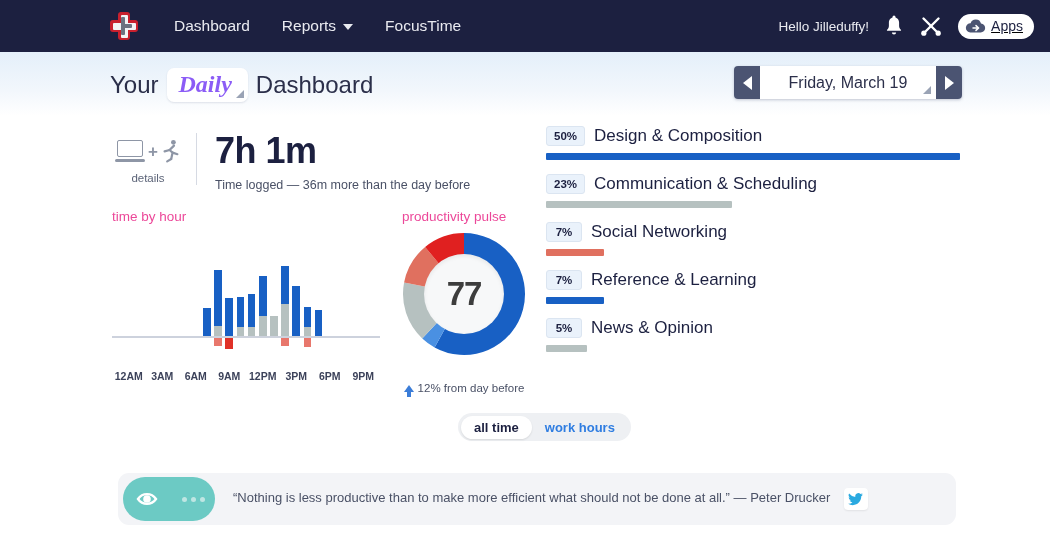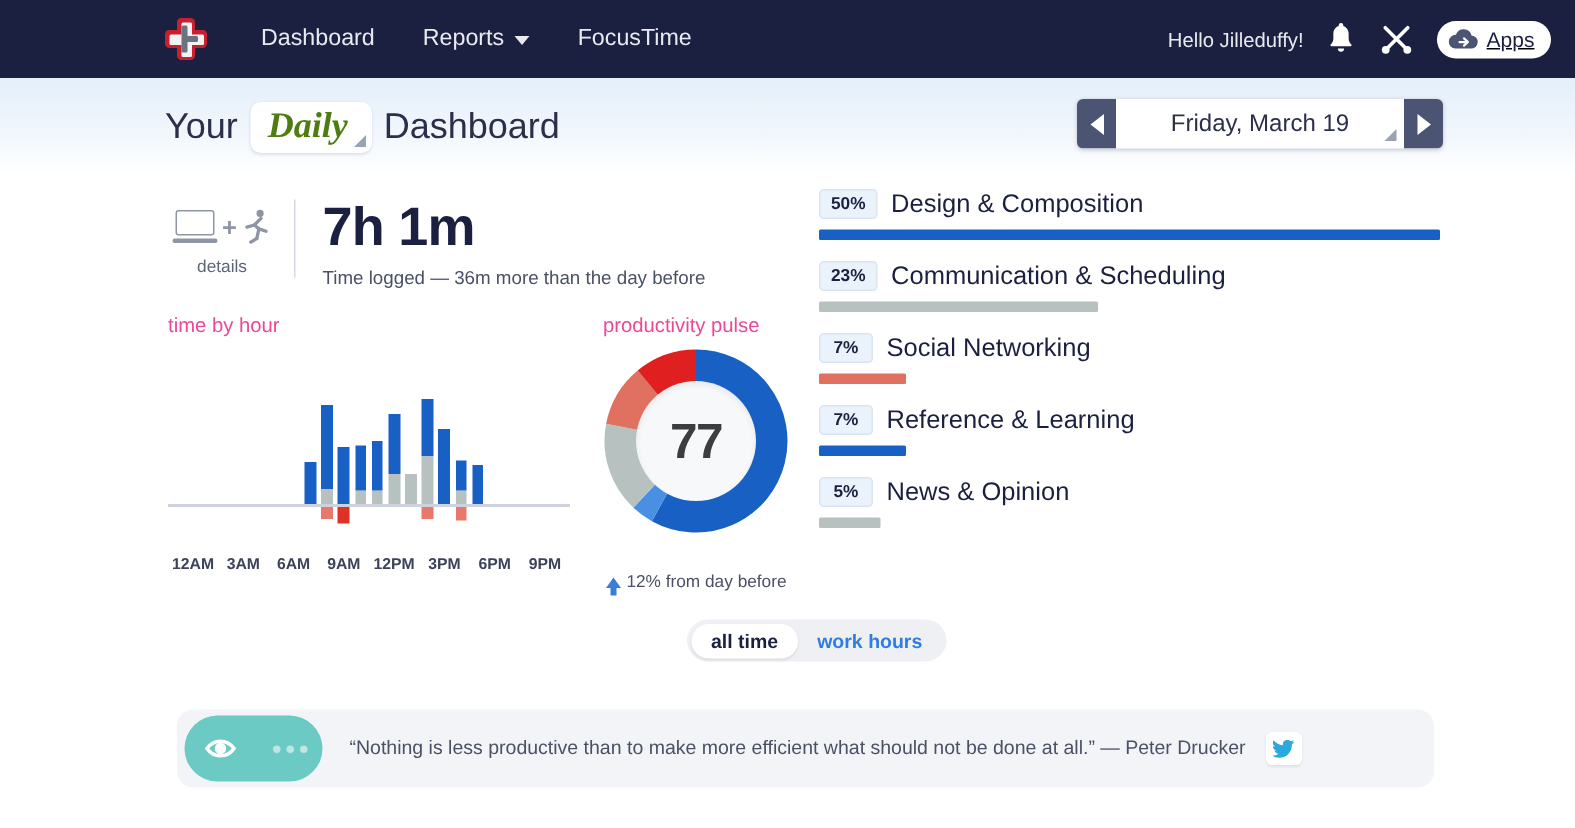--- a/index.html
+++ b/index.html
@@ -63,21 +63,21 @@
     background: linear-gradient(180deg, #e4effa 0%, #f2f7fc 60%, #ffffff 100%);
   }
   .page-title {
     position: absolute; left: 110px; top: 68px;
     display: flex; align-items: center; gap: 8px;
     font-size: 24px; color: #2b2f4a; font-weight: 400;
   }
   .daily-pill {
     background: #ffffff; border-radius: 7px; padding: 3px 16px 4px 12px;
     position: relative; box-shadow: 0 1px 2px rgba(30,40,80,.12);
-    font-style: italic; font-weight: bold; color: #4d7c0f;
+    font-style: italic; font-weight: bold; color: #8b5cf6;
     font-family: "Liberation Serif", "DejaVu Serif", serif; font-size: 24px;
     cursor: pointer;
   }
   .pill-corner {
     position: absolute; right: 4px; bottom: 4px;
     width: 0; height: 0; border-left: 8px solid transparent; border-bottom: 8px solid #9aa3b5;
   }
 
   
   .date-nav {
@@ -86,21 +86,21 @@
     border-radius: 4px; overflow: hidden;
     box-shadow: 0 1px 3px rgba(30,40,80,.25);
   }
   .date-arrow {
     width: 26px; background: #4b5472; display: flex; align-items: center;
     justify-content: center; cursor: pointer;
   }
   .tri-l { width:0; height:0; border-top:7px solid transparent; border-bottom:7px solid transparent; border-right:9px solid #ffffff; }
   .tri-r { width:0; height:0; border-top:7px solid transparent; border-bottom:7px solid transparent; border-left:9px solid #ffffff; }
   .date-field {
-    width: 192px; background: #ffffff; position: relative;
+    width: 176px; background: #ffffff; position: relative;
     display: flex; align-items: center; justify-content: center; cursor: pointer;
   }
   .date-text { font-size: 16px; color: #2b2f4a; }
   .date-corner {
     position: absolute; right: 5px; bottom: 5px;
     width: 0; height: 0; border-left: 8px solid transparent; border-bottom: 8px solid #9aa3b5;
   }
 
   
   .summary { position: absolute; left: 112px; top: 133px; display: flex; align-items: flex-start; }

